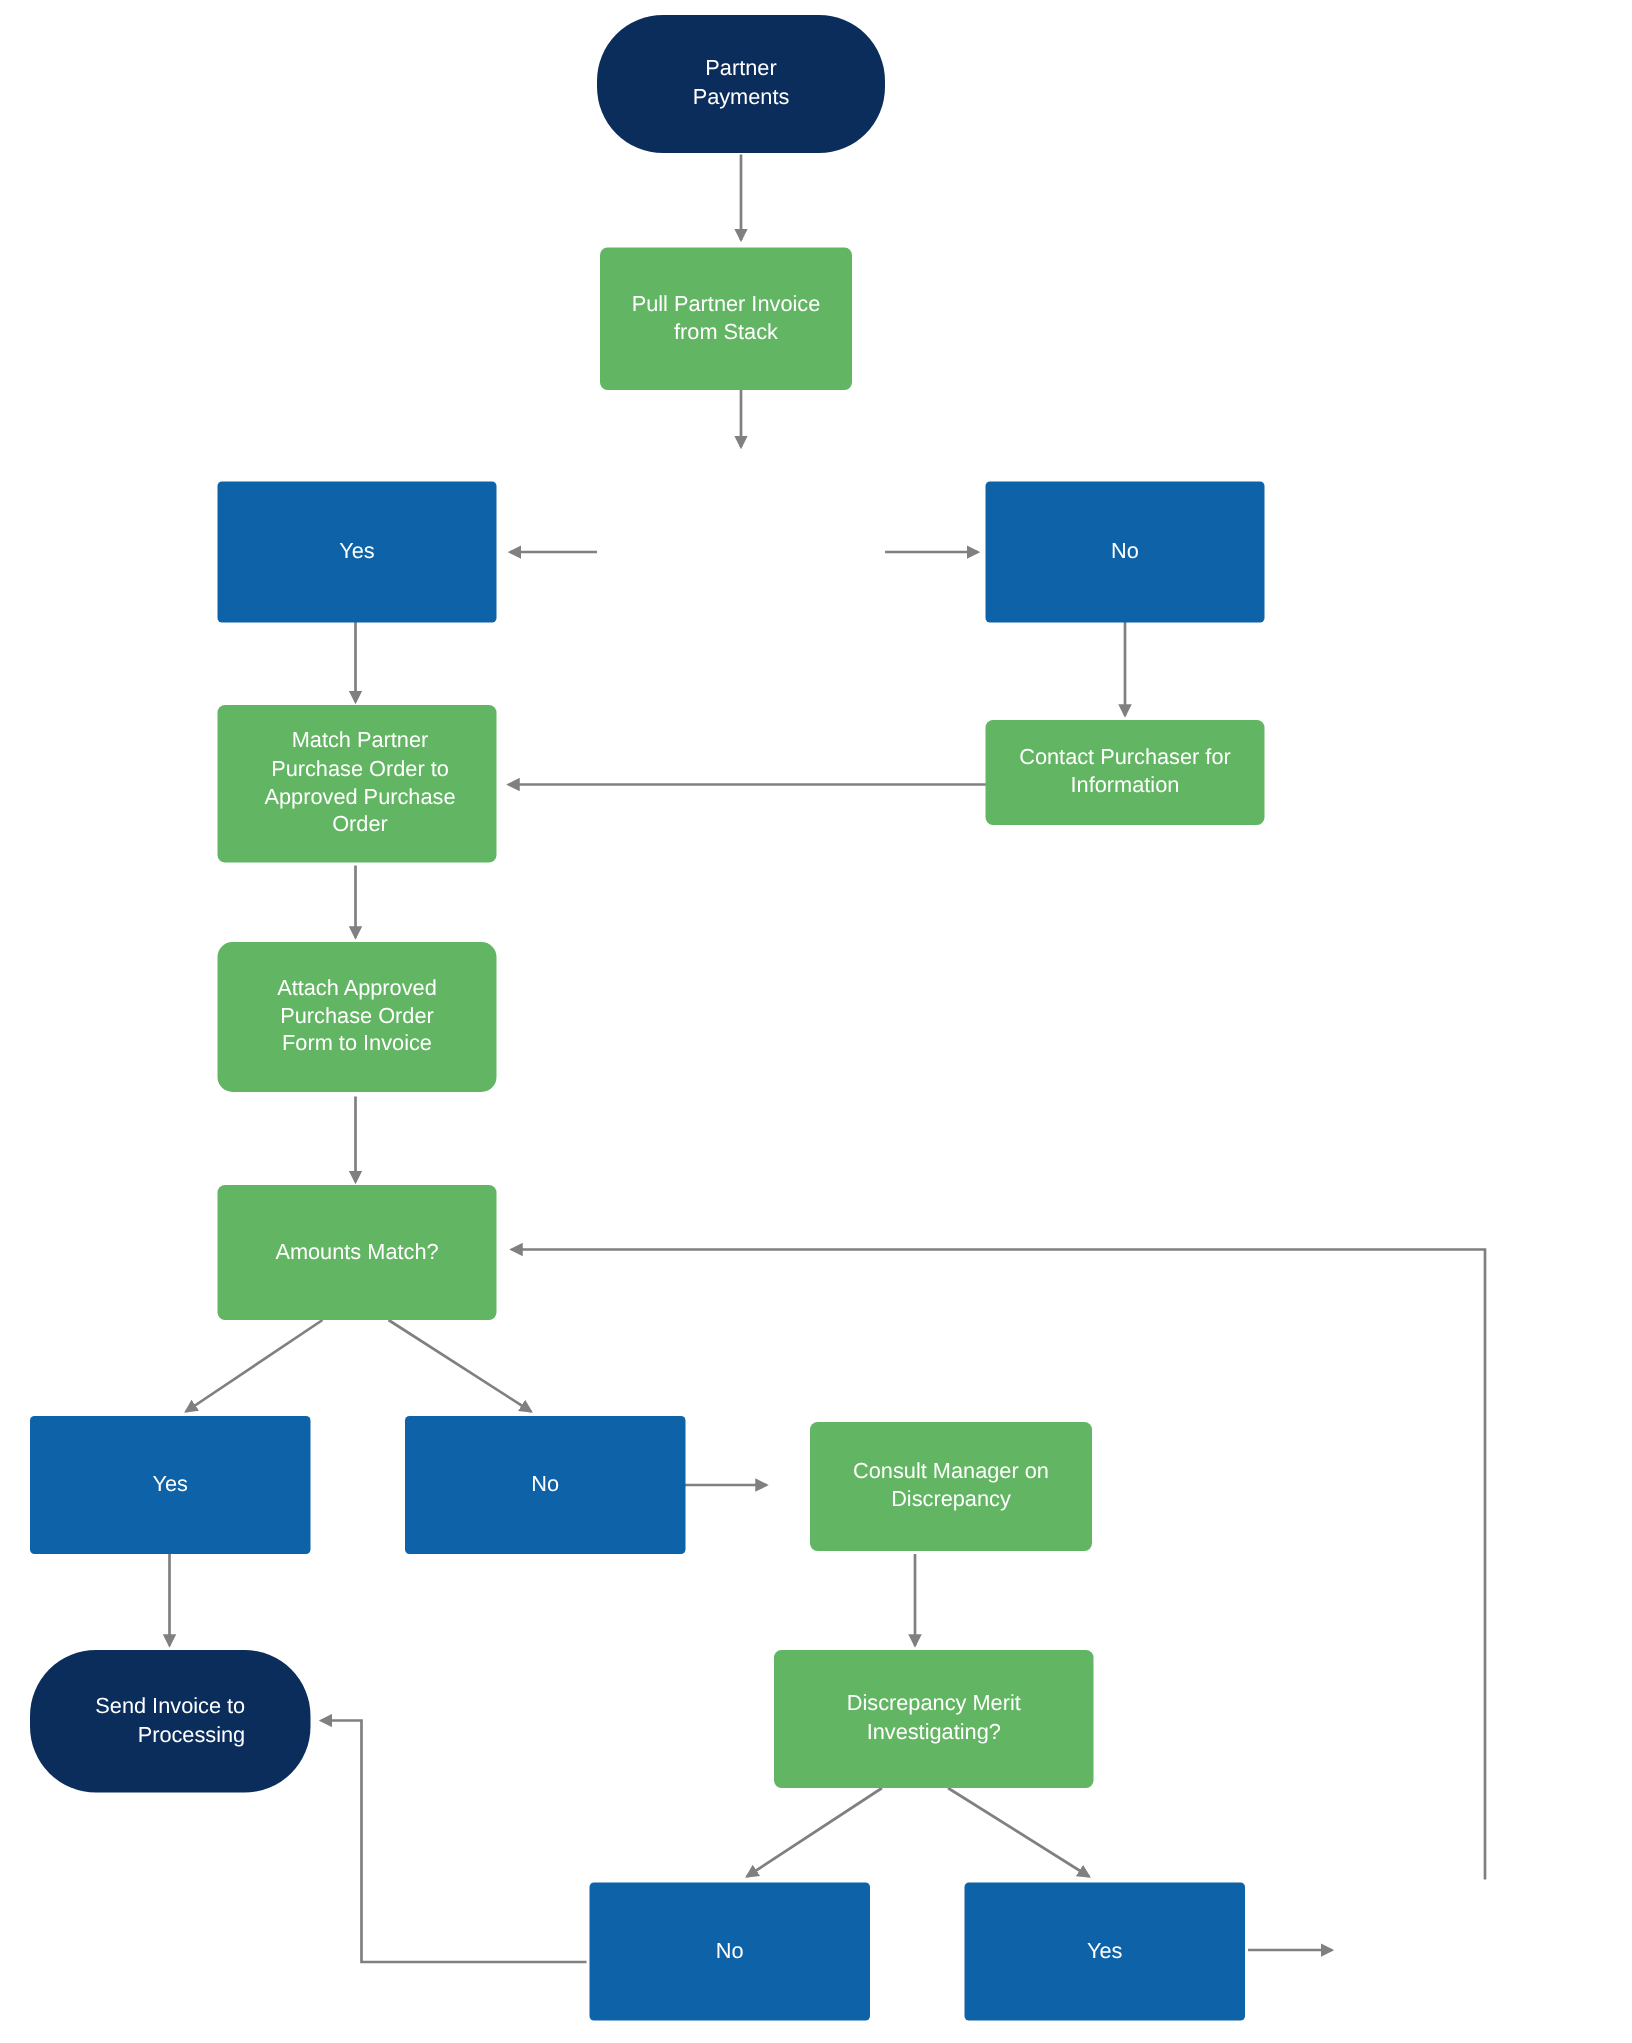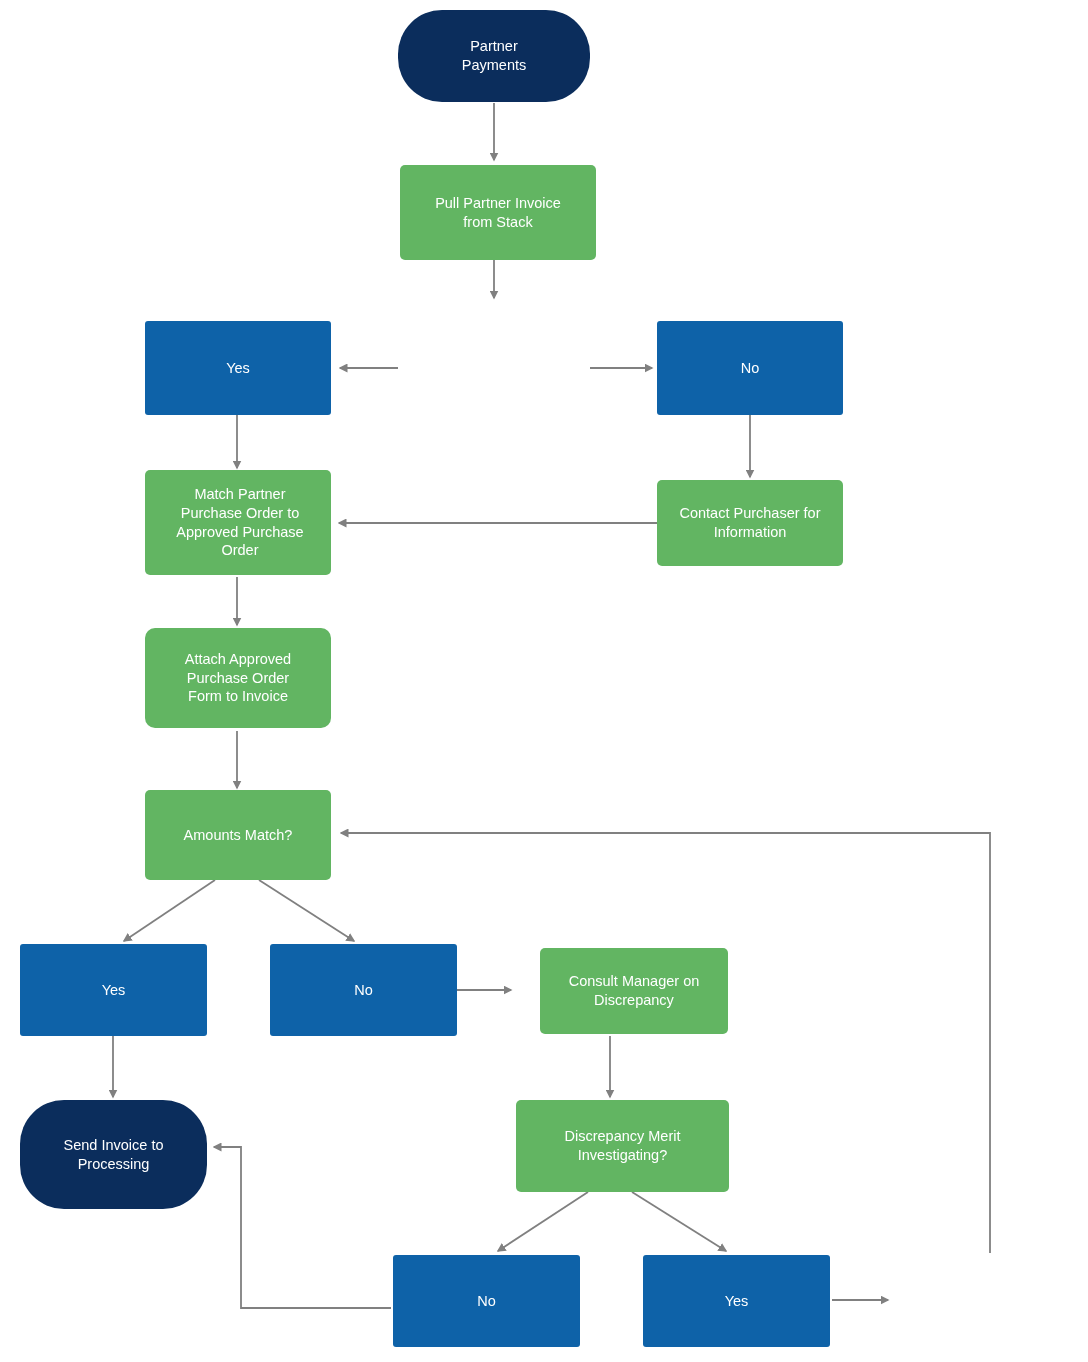--- a/index.html
+++ b/index.html
@@ -126,35 +126,35 @@
 
       <path d="M391,1308 L241,1308 L241,1147 L214,1147"></path>
     </g>
   </svg>
 
   <div class="node terminator" style="left:398px; top:10px; width:192px; height:92px;justify-content:center;">
     <span>Partner
 Payments</span>
   </div>
 
-  <div class="node process" style="left:400px; top:165px; width:196px; height:95px;">
+  <div class="node process" style="left:400px; top:165px; width:168px; height:95px;">
     <span>Pull Partner Invoice
 from Stack</span>
   </div>
 
 
   <div class="node decision-box" style="left:145px; top:321px; width:186px; height:94px;">
     <span>Yes</span>
   </div>
 
   <div class="node decision-box" style="left:657px; top:321px; width:186px; height:94px;">
     <span>No</span>
   </div>
 
-  <div class="node process" style="left:657px; top:480px; width:186px; height:86px;">
+  <div class="node process" style="left:657px; top:480px; width:186px; height:70px;">
     <span>Contact Purchaser for
 Information</span>
   </div>
 
   <div class="node process" style="left:145px; top:470px; width:186px; height:105px;padding-left:12px;">
     <span>Match Partner
 Purchase Order to
 Approved Purchase
 Order</span>
   </div>
@@ -175,21 +175,21 @@
 
   <div class="node decision-box" style="left:270px; top:944px; width:187px; height:92px;">
     <span>No</span>
   </div>
 
   <div class="node process" style="left:540px; top:948px; width:188px; height:86px;">
     <span>Consult Manager on
 Discrepancy</span>
   </div>
 
-  <div class="node terminator" style="left:20px; top:1100px; width:187px; height:109px;">
+  <div class="node terminator" style="left:20px; top:1100px; width:187px; height:95px;text-align:right;">
     <span>Send Invoice to
 Processing</span>
   </div>
 
   <div class="node process" style="left:516px; top:1100px; width:213px; height:92px;">
     <span>Discrepancy Merit
 Investigating?</span>
   </div>
 
   <div class="node decision-box" style="left:393px; top:1255px; width:187px; height:92px;">

